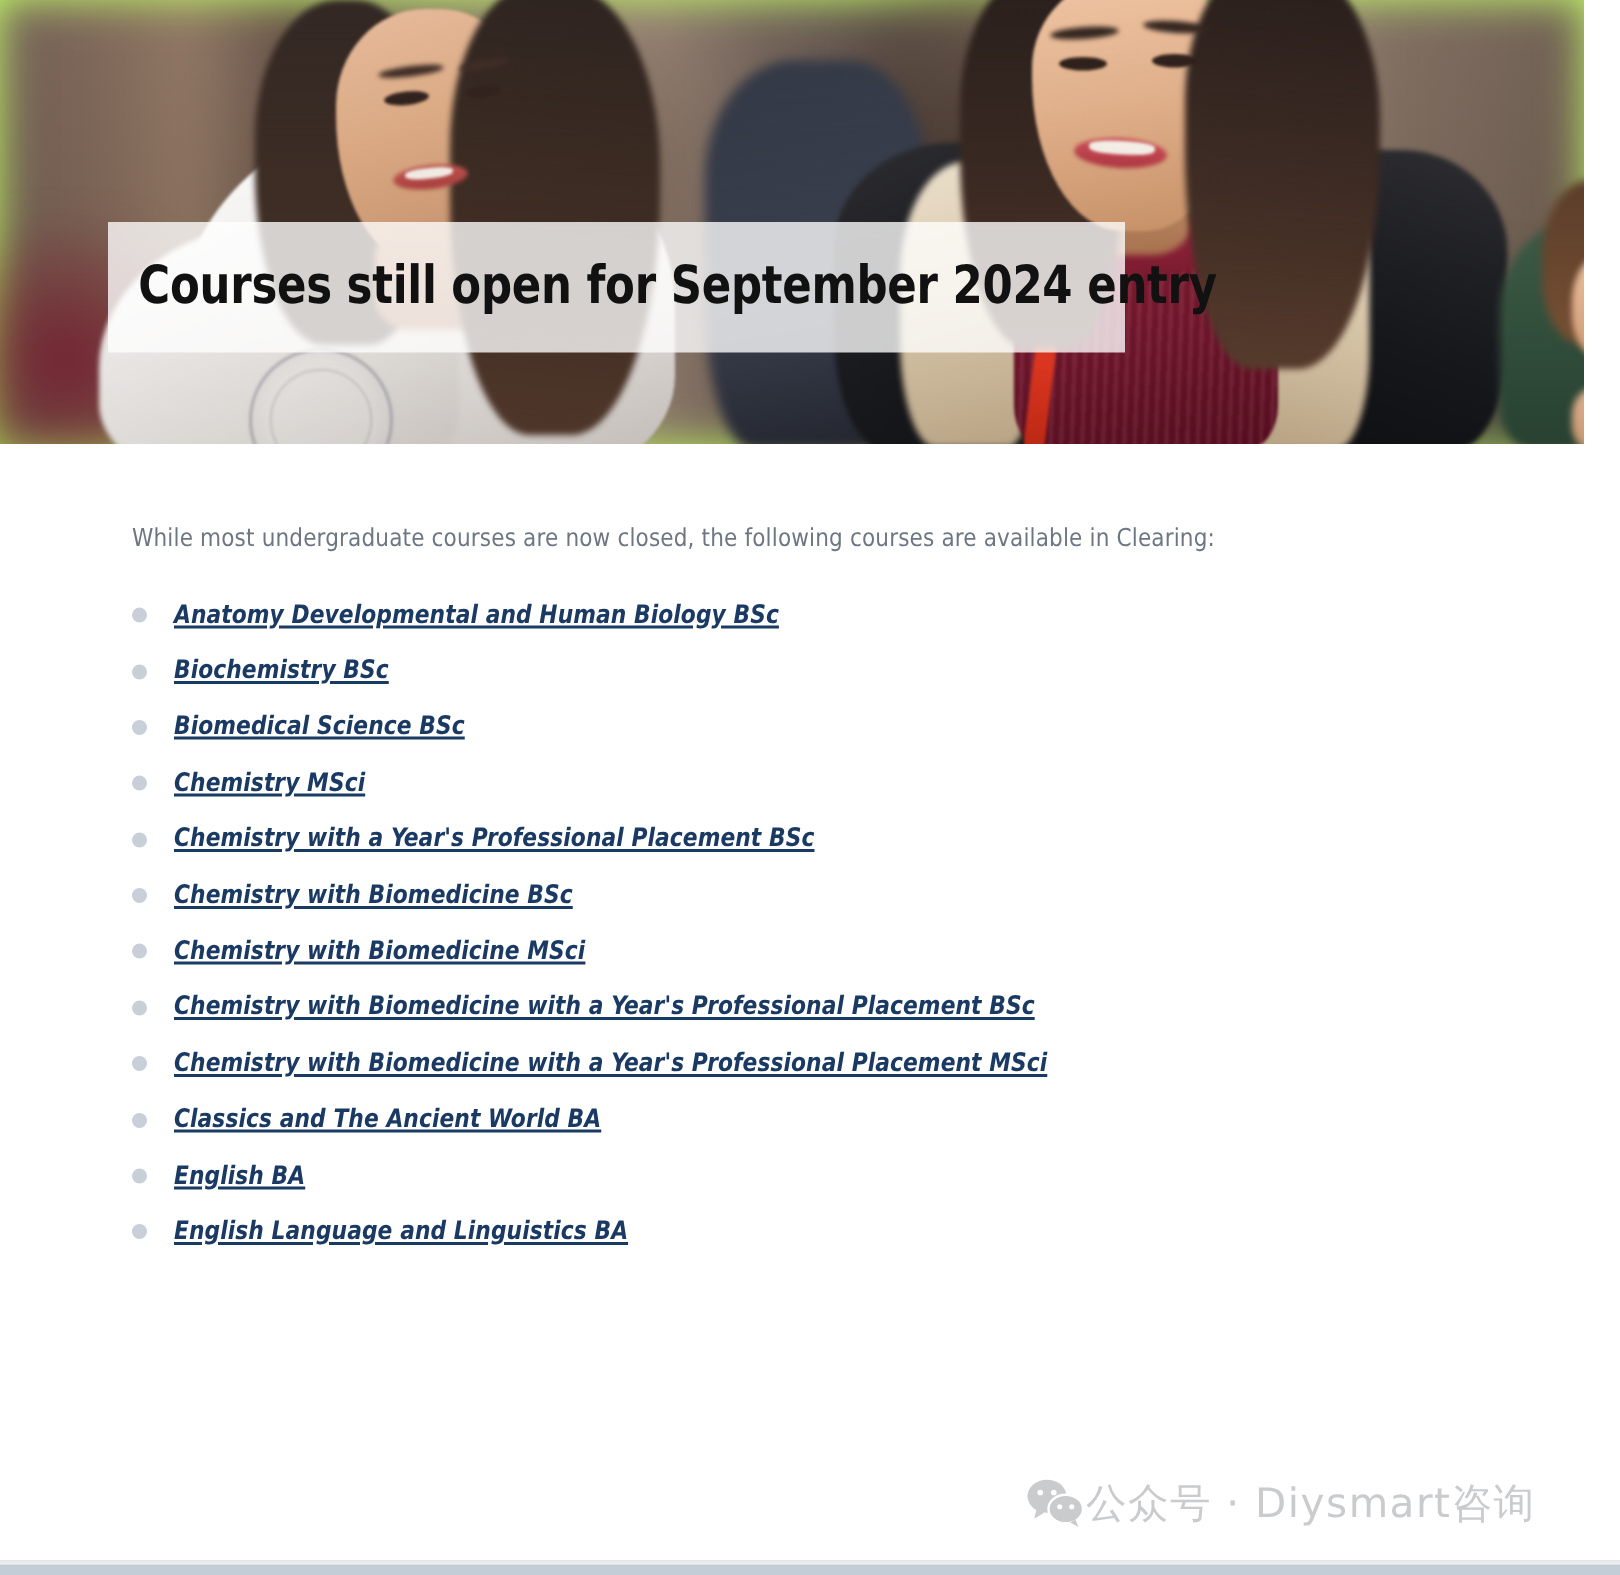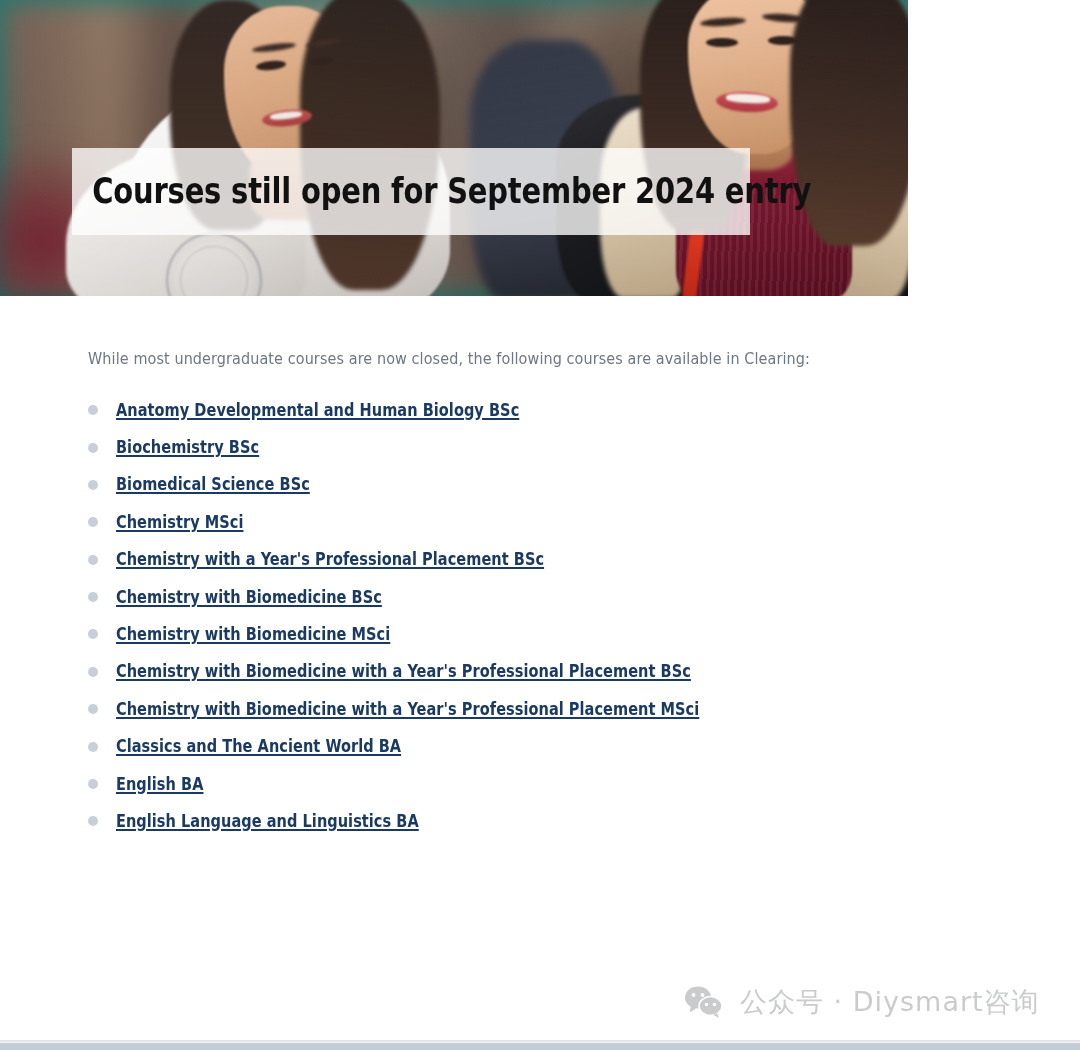--- a/index.html
+++ b/index.html
@@ -6,22 +6,22 @@
   html, body {
     width:1080px; height:1050px;
     background:#ffffff;
     font-family:"Liberation Sans", sans-serif;
     overflow:hidden;
   }
   .page { position:relative; width:1080px; height:1050px; background:#fff; overflow:hidden; }
 
   
   .hero {
-    position:absolute; left:0; top:0; width:908px; height:296px;
-    overflow:hidden; background:#0f766e;
+    position:absolute; left:0; top:0; width:1056px; height:296px;
+    overflow:hidden; background:#bef264;
   }
   .hero-photo { position:absolute; inset:0; }
 
   
   .bg-wall {
     position:absolute; inset:0;
     background:
       linear-gradient(90deg,
         #6e5c52 0%, #7b6354 6%, #8d7460 12%, #5d4940 19%,
         #7a6a5e 26%, #8a7769 33%, #9a8575 40%,
@@ -259,40 +259,40 @@
     font-family:"Liberation Sans Narrow","DejaVu Sans Condensed","Liberation Sans", sans-serif;
     font-size:16.5px; line-height:1.3; color:#6d7683;
     letter-spacing:.1px;
     transform:scaleX(.97); transform-origin:left center;
     white-space:nowrap;
   }
 
   ul.course-list { list-style:none; margin:22px 0 0 0; padding:0; }
   ul.course-list li {
     position:relative; height:37.4px; padding-left:116px;
-    display:flex; align-items:center;
+    display:flex; align-items:center;font-style:italic;
   }
   ul.course-list li .bullet {
     position:absolute; left:88px; top:50%; margin-top:-5px;
     width:10px; height:10px; border-radius:50%;
     background:#c8cfd8;
   }
   ul.course-list li a {
     font-family:"Liberation Sans Narrow","DejaVu Sans Condensed","Liberation Sans", sans-serif;
     font-size:17px; font-weight:700; line-height:1;
     color:#1b3a63; text-decoration:underline;
     text-underline-offset:2px; text-decoration-thickness:1.5px;
     letter-spacing:.05px; white-space:nowrap;
     transform:scaleX(.95); transform-origin:left center;
   }
 
   
   .watermark {
     position:absolute; left:684px; top:984px;
-    display:flex; align-items:center; gap:16px;
+    display:flex; align-items:center; gap:0;
     color:#c9cbcd; pointer-events:none; user-select:none;
   }
   .wm-text {
     font-family:"DejaVu Sans","Liberation Sans", sans-serif;
     font-size:27px; font-weight:400; color:#c9cbcd;
     letter-spacing:1px; white-space:nowrap;
   }
 
   
   .hscroll-divider {

